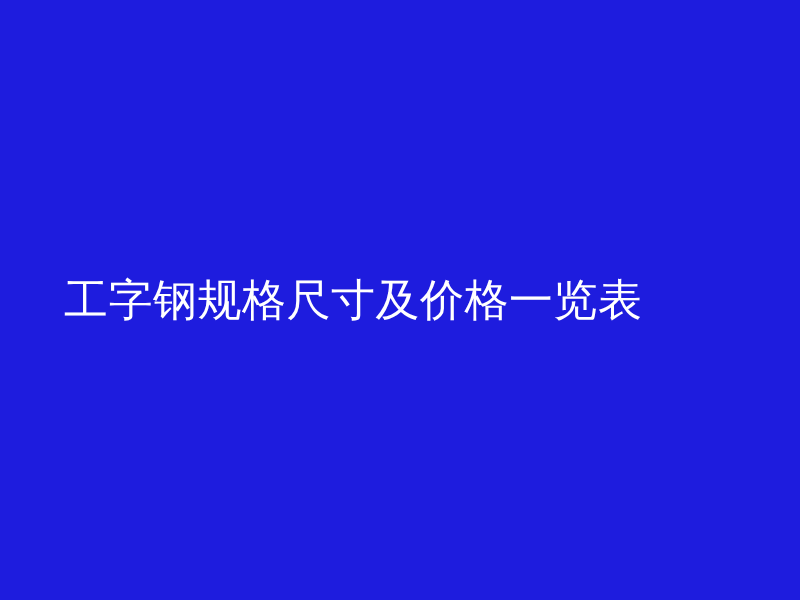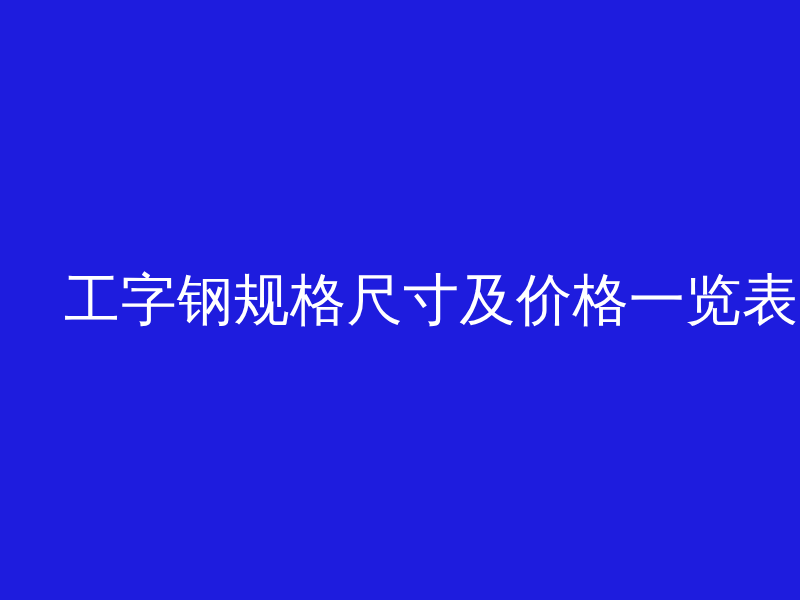--- a/index.html
+++ b/index.html
@@ -51,17 +51,17 @@
     -webkit-font-smoothing: antialiased;
   }
 </style>
 </head>
 <body>
 
 <div class="slide" style="background-color: rgb(30, 28, 222); width: 800px; height: 600px;">
 
   <div class="headline-block">
 
-    <h1 class="headline" style="color: rgb(255, 255, 255); font-size: 56px; text-align: left;">工字钢规格尺寸及价格一览表</h1>
+    <h1 class="headline" style="color: rgb(255, 255, 255); font-size: 44px; text-align: left;">工字钢规格尺寸及价格一览表</h1>
 
   </div>
 
 </div>
 
 </body></html>

